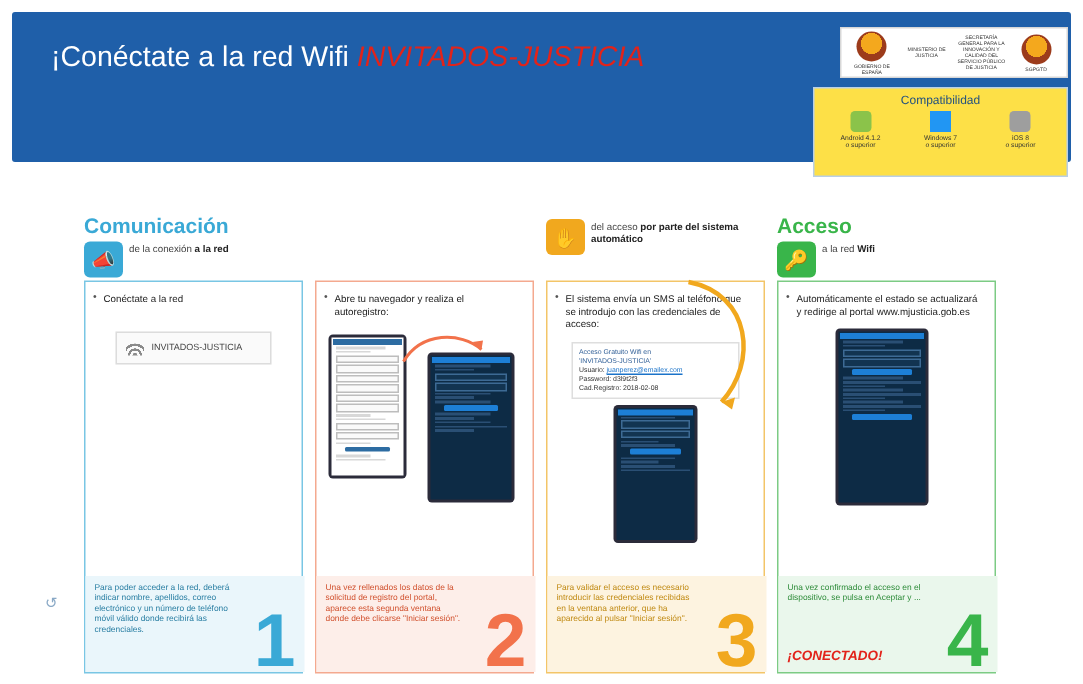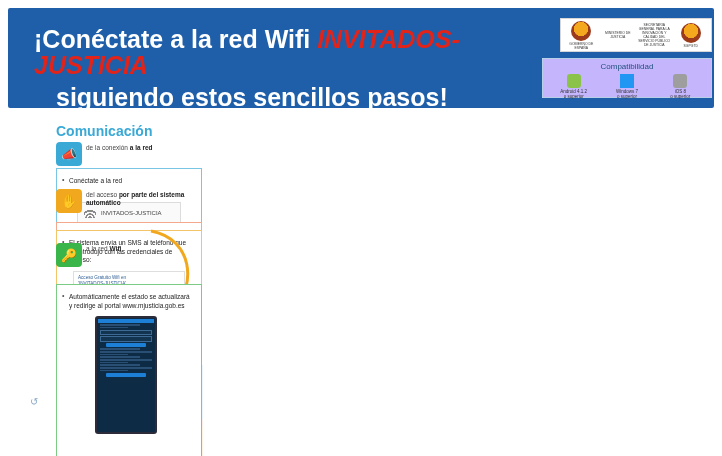--- a/index.html
+++ b/index.html
@@ -15,64 +15,64 @@
     background:#ffffff;
   }
   
   .header{
     position:absolute;left:8px;top:8px;width:706px;height:100px;
     background:#1f5fa9;
     border-radius:2px;
   }
   .header-title{
     position:absolute;left:26px;top:18px;width:520px;
-    color:#ffffff;font-size:25px;font-weight:bold;line-height:26px;
+    color:#ffffff;font-size:19px;font-weight:normal;line-height:26px;
   }
   .hl-red{color:#e2231a;font-style:italic;}
   .hl-line2{display:block;margin-left:22px;margin-top:6px;}
   .gov-logos{
     position:absolute;left:552px;top:10px;width:152px;height:34px;
     background:#ffffff;border:1px solid #d7d7d7;
     display:flex;align-items:center;justify-content:space-around;
     padding:1px 2px;box-sizing:border-box;
   }
   .gov-logo{
     font-size:3.4px;color:#333;line-height:4px;text-align:center;
     width:30%;
   }
   .gov-seal{
     width:20px;height:20px;border-radius:50%;
     background:radial-gradient(circle at 50% 40%,#f4a81d 0 45%,#9c3b1b 46% 100%);
     display:inline-block;
   }
   .compat-box{
-    position:absolute;left:534px;top:50px;width:170px;height:40px;
-    background:#c4b5fd;border:1px solid #b9cfe6;
+    position:absolute;left:534px;top:50px;width:170px;height:60px;
+    background:#fde047;border:1px solid #b9cfe6;
     box-sizing:border-box;
   }
   .compat-title{
     text-align:center;color:#24527f;font-size:8px;padding-top:3px;
   }
   .compat-row{
     display:flex;justify-content:space-around;align-items:flex-start;
     padding:3px 4px 0 4px;
   }
   .compat-item{width:32%;text-align:center;}
   .compat-ico{
     width:14px;height:14px;margin:0 auto 1px auto;
     display:block;
   }
   .and-ico{background:#8bc34a;border-radius:3px;}
   .win-ico{background:#2196f3;}
   .ios-ico{background:#9e9e9e;border-radius:3px;}
   .compat-label{font-size:4.5px;color:#333;line-height:5px;}
   
   .cols{
-    position:absolute;left:56px;top:124px;width:614px;height:310px;
-    display:flex;gap:8px;flex-direction:column;
+    position:absolute;left:56px;top:143px;width:614px;height:310px;
+    display:flex;gap:8px;
   }
   .col{
     width:146px;position:relative;
   }
   .col-head{
     height:46px;display:flex;align-items:flex-start;gap:6px;
   }
   .col-title{
     font-size:14px;font-weight:bold;line-height:15px;
   }
@@ -189,21 +189,20 @@
   }
 </style>
 </head>
 <body>
 
 <div class="page">
 
   <div class="header">
     <div class="header-title">
       <span>¡Conéctate a la red Wifi </span><span class="hl-red">INVITADOS-JUSTICIA</span>
-      <span class="hl-line2">siguiendo estos sencillos pasos!</span>
     </div>
 
     <div class="gov-logos">
       <div class="gov-logo">
         <span class="gov-seal"></span>
         <div>GOBIERNO DE ESPAÑA</div>
       </div>
       <div class="gov-logo">
         <div>MINISTERIO DE JUSTICIA</div>
       </div>
@@ -375,20 +374,21 @@
         <div class="foot">
           <div class="foot-text">Para validar el acceso es necesario introducir las credenciales recibidas en la ventana anterior, que ha aparecido al pulsar "Iniciar sesión".</div>
           <div class="big-num">3</div>
         </div>
       </div>
     </div>
 
     <div class="col c4">
       <div class="col-head">
         <div style="flex:1">
+          <div class="col-title">Acceso</div>
           <div style="display:flex;gap:4px;margin-top:3px;align-items:flex-start;">
             <div class="icon-badge b4">🔑</div>
             <div class="head-sub">
               <span>a la red </span><b>Wifi</b>
             </div>
           </div>
         </div>
       </div>
       <div class="panel">
         <div class="bullet">Automáticamente el estado se actualizará y redirige al portal www.mjusticia.gob.es</div>
@@ -407,17 +407,22 @@
               <div class="ln m"></div>
                 <div class="ln"></div>
               <div class="ln s"></div>
                 <div class="ln m"></div>
               <div class="ln"></div>
                 <div class="ln s"></div>
               <div class="btn"></div>
             </div>
           </div>
         </div>
+        <div class="foot">
+          <div class="foot-text">Una vez confirmado el acceso en el dispositivo, se pulsa en Aceptar y ...</div>
+          <div class="connected">¡CONECTADO!</div>
+          <div class="big-num">4</div>
+        </div>
       </div>
     </div>
 
   </div>
 </div>
 
 </body></html>

